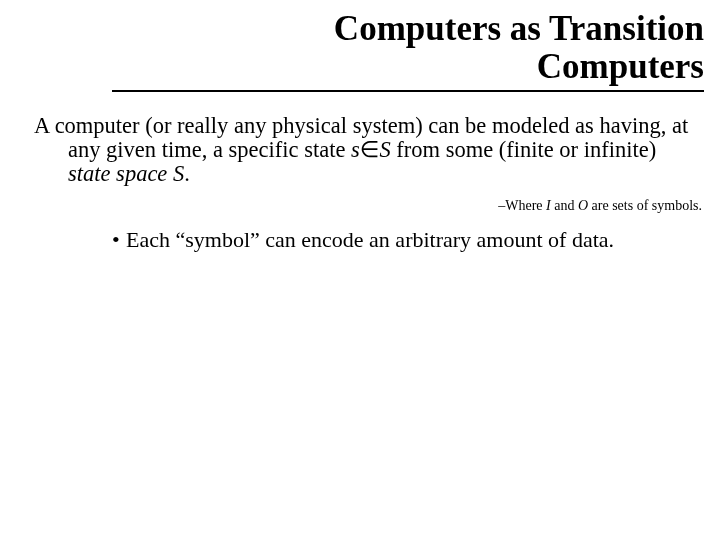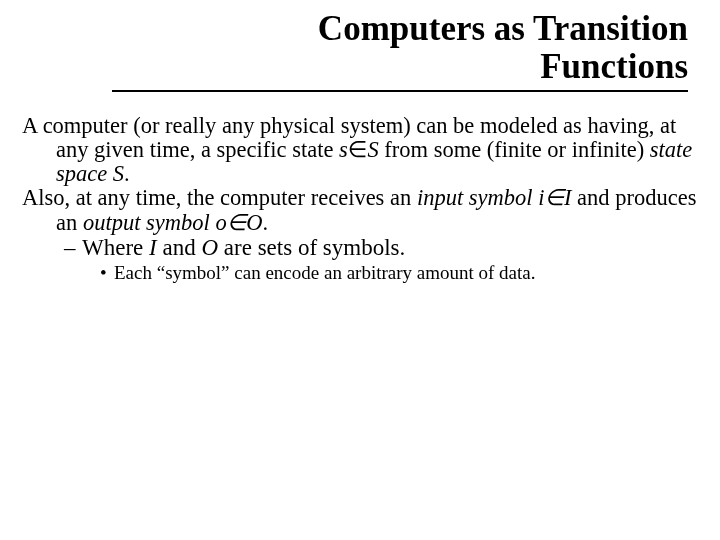--- a/index.html
+++ b/index.html
@@ -8,92 +8,90 @@
     width: 720px;
     height: 540px;
     background: #fff;
     font-family: "Times New Roman", Times, serif;
     color: #000;
   }
   .slide {
     width: 720px;
     height: 448px;
     box-sizing: border-box;
-    padding: 10px 22px 10px 22px;
+    padding: 10px 6px 10px 22px;
   }
   .title-block {
     text-align: right;
     border-bottom: 2.5px solid #000;
     margin-left: 90px;
     margin-right: 10px;
     padding-bottom: 4px;
     margin-bottom: 22px;
   }
   .title-line {
     font-weight: bold;
     font-size: 35px;
     line-height: 1.08;
   }
   .body p {
-    margin: 0;
+    margin: 12px;
   }
   .p1 {
     font-size: 22.5px;
     line-height: 1.08;
     margin-bottom: 2px;
     padding-left: 34px;
     text-indent: -34px;
   }
   .p2 {
-    font-size: 23px;
+    font-size: 14px;
     line-height: 1.15;
     padding-left: 60px;
     text-indent: -18px;
     margin-top: 4px;
     margin-bottom: 2px;
+    text-align: right;
   }
   .p2 .dash {
     display: inline-block;
     width: 18px;
     text-indent: 0;
   }
   .p3 {
-    font-size: 19px;
+    font-size: 22px;
     line-height: 1.2;
     padding-left: 92px;
     text-indent: -14px;
     margin-top: 2px;
     margin-bottom: 6px;
   }
   .p3 .dot {
     display: inline-block;
     width: 14px;
     text-indent: 0;
   }
   .it { font-style: italic; }
 </style>
 </head>
 <body>
 
 <div class="slide">
 
   <div class="title-block">
     <div class="title-line">Computers as Transition</div>
-    <div class="title-line">Functions</div>
+    <div class="title-line">Computers</div>
   </div>
 
   <div class="body">
 
     <p class="p1">
       <span>A computer (or really any physical system) can be modeled as having, at any given time, a specific state </span><span class="it">s</span><span>∈</span><span class="it">S</span><span> from some (finite or infinite) </span><span class="it">state space</span><span class="it"> S</span><span>.</span>
     </p>
 
-    <p class="p1">
-      <span>Also, at any time, the computer receives an </span><span class="it">input symbol</span><span class="it"> i∈I</span><span> and produces an </span><span class="it">output symbol</span><span class="it"> o∈O</span><span>.</span>
-    </p>
 
     <p class="p2">
       <span class="dash">– </span><span>Where </span><span class="it">I</span><span> and </span><span class="it">O</span><span> are sets of symbols.</span>
     </p>
 
     <p class="p3">
       <span class="dot">• </span><span>Each “symbol” can encode an arbitrary amount of data.</span>
     </p>
 
 

